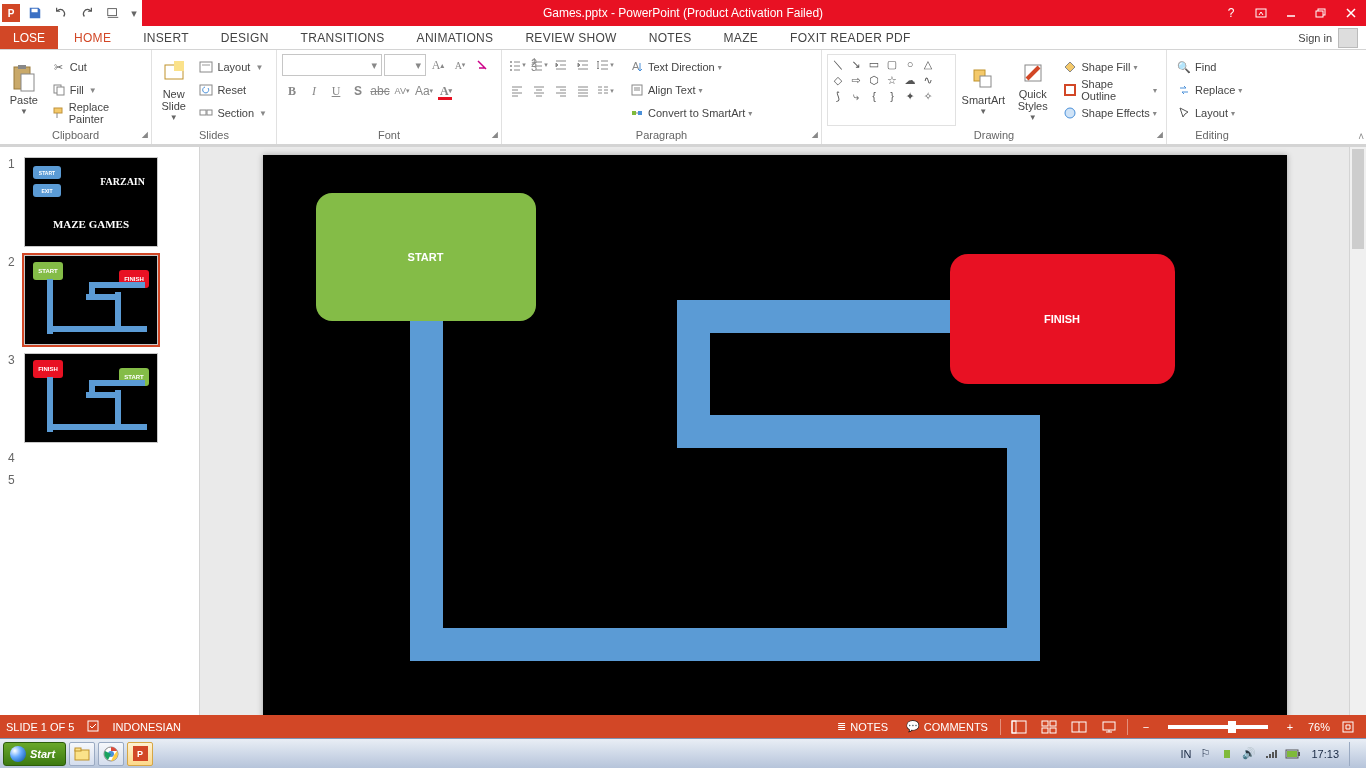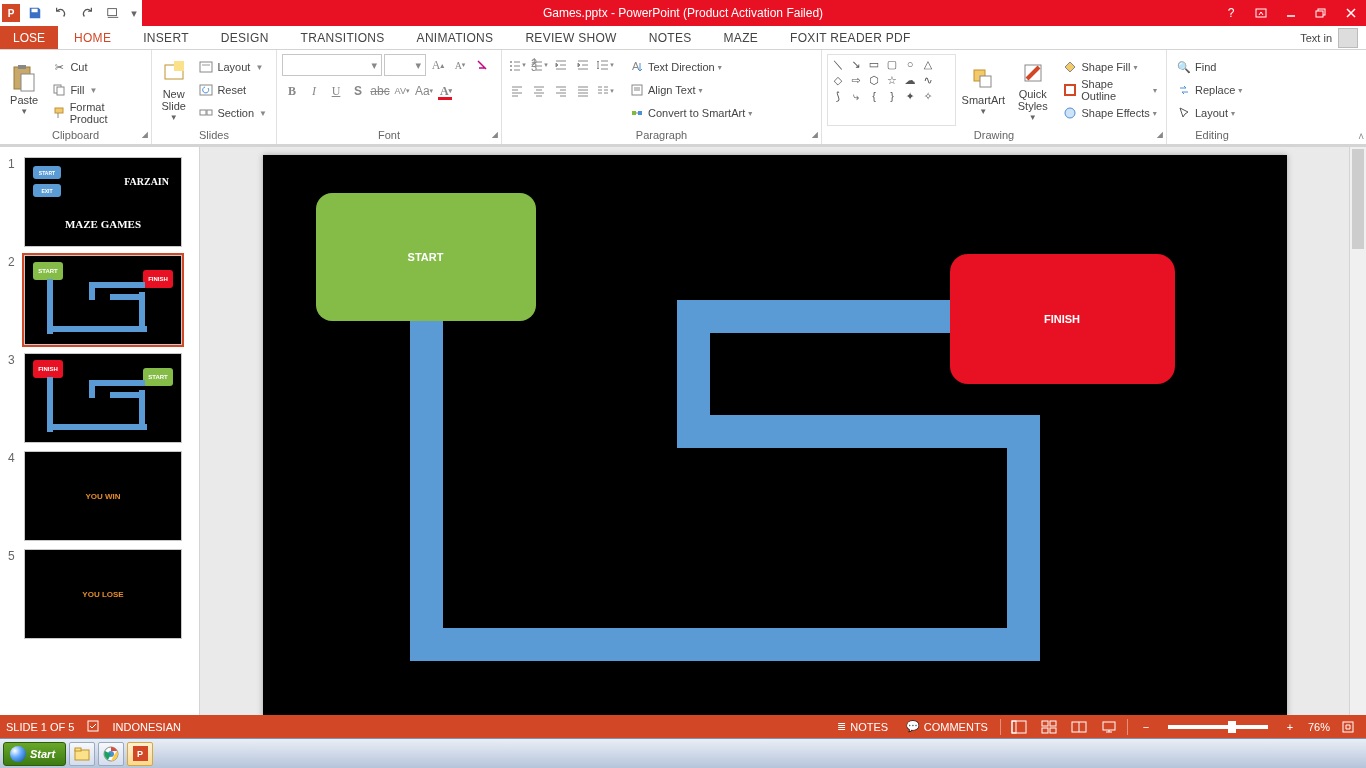--- a/index.html
+++ b/index.html
@@ -36,21 +36,21 @@
 .combo.font{width:100px}
 .combo.size{width:42px}
 .ib{width:20px;height:22px;display:flex;align-items:center;justify-content:center;color:#888;font-size:12px}
 .shapes-gallery{width:130px;height:72px;border:1px solid #e1e1e1;display:flex;flex-wrap:wrap;align-content:flex-start;padding:2px;gap:2px;overflow:hidden}
 .shapes-gallery .sh{width:16px;height:14px;display:flex;align-items:center;justify-content:center;color:#555;font-size:11px}
 
 .workspace{flex:1;display:flex;background:#eaeaea;min-height:0;border-top:2px solid #d4d4d4}
 .thumb-pane{width:200px;background:#fff;border-right:1px solid #d4d4d4;overflow:auto;padding:6px 0}
 .thumb-item{display:flex;gap:6px;padding:4px 8px}
 .thumb-item .num{width:10px;color:#666;font-size:12px}
-.thumb{width:158px;height:90px;background:#000;border:1px solid #c8c8c8;position:relative}
+.thumb{width:134px;height:90px;background:#000;border:1px solid #c8c8c8;position:relative}
 .thumb.sel{outline:2px solid #d24726;outline-offset:0}
 .editor{flex:1;display:flex;align-items:flex-start;justify-content:center;padding-top:8px;position:relative;overflow:hidden}
 .vscroll{width:17px;background:#f0f0f0;border-left:1px solid #d4d4d4;position:relative}
 .vscroll .thumb-bar{position:absolute;left:2px;right:2px;top:2px;height:100px;background:#cdcdcd}
 .slide{width:1024px;height:576px;background:#000000;position:relative;box-shadow:0 0 6px rgba(0,0,0,0.3)}
 
 .maze-path{position:absolute;background:#5b9bd5}
 .start-box{position:absolute;left:53px;top:38px;width:220px;height:128px;background:#84bc47;border-radius:16px;display:flex;align-items:center;justify-content:center;color:#fff;font-weight:bold;font-size:38px;font-family:"Calibri",sans-serif}
 .finish-box{position:absolute;right:112px;top:99px;width:225px;height:130px;background:#e81123;border-radius:18px;display:flex;align-items:center;justify-content:center;color:#fff;font-weight:bold;font-size:38px;font-family:"Calibri",sans-serif}
 
@@ -135,21 +135,21 @@
   <div class="tab active">HOME</div>
   <div class="tab">INSERT</div>
   <div class="tab">DESIGN</div>
   <div class="tab">TRANSITIONS</div>
   <div class="tab">ANIMATIONS</div>
   <div class="tab">REVIEW SHOW</div>
   <div class="tab">NOTES</div>
   <div class="tab">MAZE</div>
   <div class="tab">FOXIT READER PDF</div>
   <div class="signin">
-      <span>Text in</span>
+      <span>Sign in</span>
       <div class="avatar"></div>
     </div>
 </div>
 
 <div class="ribbon">
 
   <div class="rgroup" style="width:152px">
     <div class="gcontent">
       <div class="big-btn">
         <div class="ico">
@@ -177,21 +177,21 @@
             <span>Fill</span>
             <span style="font-size:8px;color:#888;margin-left:2px">▼</span>
           </div>
         <div class="sm-btn">
             <span class="si">
               <svg width="14" height="14" viewBox="0 0 14 14">
                 <rect x="3" y="2" width="8" height="5" fill="#f4c96a" stroke="#c0923a"></rect>
                 <path d="M6 7v5" stroke="#888"></path>
               </svg>
             </span>
-            <span>Format Product</span>
+            <span>Replace Painter</span>
           </div>
       </div>
     </div>
     <div class="glabel"><span>Clipboard</span><span class="dlaunch">◢</span></div>
   </div>
 
   <div class="rgroup" style="width:125px">
     <div class="gcontent">
       <div class="big-btn">
         <div class="ico">
@@ -520,30 +520,24 @@
         <div style="position:absolute;left:22px;bottom:12px;width:100px;height:6px;background:#5b9bd5"></div>
         <div style="position:absolute;right:36px;bottom:12px;width:6px;height:40px;background:#5b9bd5"></div>
         <div style="position:absolute;right:36px;top:38px;width:35px;height:6px;background:#5b9bd5"></div>
         <div style="position:absolute;left:64px;top:26px;width:6px;height:18px;background:#5b9bd5"></div>
         <div style="position:absolute;left:64px;top:26px;width:56px;height:6px;background:#5b9bd5"></div>
       </div>
     </div>
 
     <div class="thumb-item">
       <div class="num">4</div>
-      <div class="thumb">
-        <div class="tm" style="left:0;right:0;top:0;bottom:0;color:#e38b2a;font-size:8px;justify-content:center">YOU WIN</div>
-      </div>
     </div>
 
     <div class="thumb-item">
       <div class="num">5</div>
-      <div class="thumb">
-        <div class="tm" style="left:0;right:0;top:0;bottom:0;color:#e38b2a;font-size:8px;justify-content:center">YOU LOSE</div>
-      </div>
     </div>
   </div>
 
   <div class="editor">
     <div class="slide">
 
       <div class="maze-path" style="left:147px;top:165px;width:33px;height:340px"></div>
       <div class="maze-path" style="left:147px;top:473px;width:630px;height:33px"></div>
       <div class="maze-path" style="left:744px;top:260px;width:33px;height:246px"></div>
       <div class="maze-path" style="left:414px;top:260px;width:363px;height:33px"></div>
@@ -641,13 +635,37 @@
         <circle cx="8" cy="8" r="7" fill="#fff" stroke="#888"></circle>
         <circle cx="8" cy="8" r="3" fill="#4a90d9"></circle>
         <path d="M8 1a7 7 0 0 1 6 4H8" fill="#dd4b39"></path>
         <path d="M2 5a7 7 0 0 0 3 9l3-6" fill="#1aa260"></path>
         <path d="M14 5a7 7 0 0 1-6 10l3-6" fill="#ffcd41"></path>
       </svg>
     </div>
   <div class="task-btn active">
       <div style="width:15px;height:15px;background:#d24726;color:#fff;font-size:9px;font-weight:bold;display:flex;align-items:center;justify-content:center">P</div>
     </div>
+  <div class="tray">
+    <span>IN</span>
+    <div class="ti">⚐</div>
+    <div class="ti">
+        <svg width="12" height="12" viewBox="0 0 12 12">
+          <rect x="3" y="2" width="6" height="8" fill="#7fba3a"></rect>
+        </svg>
+      </div>
+    <div class="ti">🔊</div>
+    <div class="ti">
+        <svg width="14" height="12" viewBox="0 0 14 12">
+          <path d="M2 10h2V8H2zM5 10h2V6H5zM8 10h2V4H8zM11 10h2V2h-2z" fill="#555"></path>
+        </svg>
+      </div>
+    <div class="ti">
+        <svg width="16" height="10" viewBox="0 0 16 10">
+          <rect x="1" y="1" width="12" height="8" fill="none" stroke="#555"></rect>
+          <rect x="13" y="3" width="2" height="4" fill="#555"></rect>
+          <rect x="2" y="2" width="10" height="6" fill="#7fba3a"></rect>
+        </svg>
+      </div>
+    <div class="clock">17:13</div>
+    <div class="ti" style="border-left:1px solid #9aaac2;width:8px;height:24px"></div>
+  </div>
 </div>
 
 </body></html>

